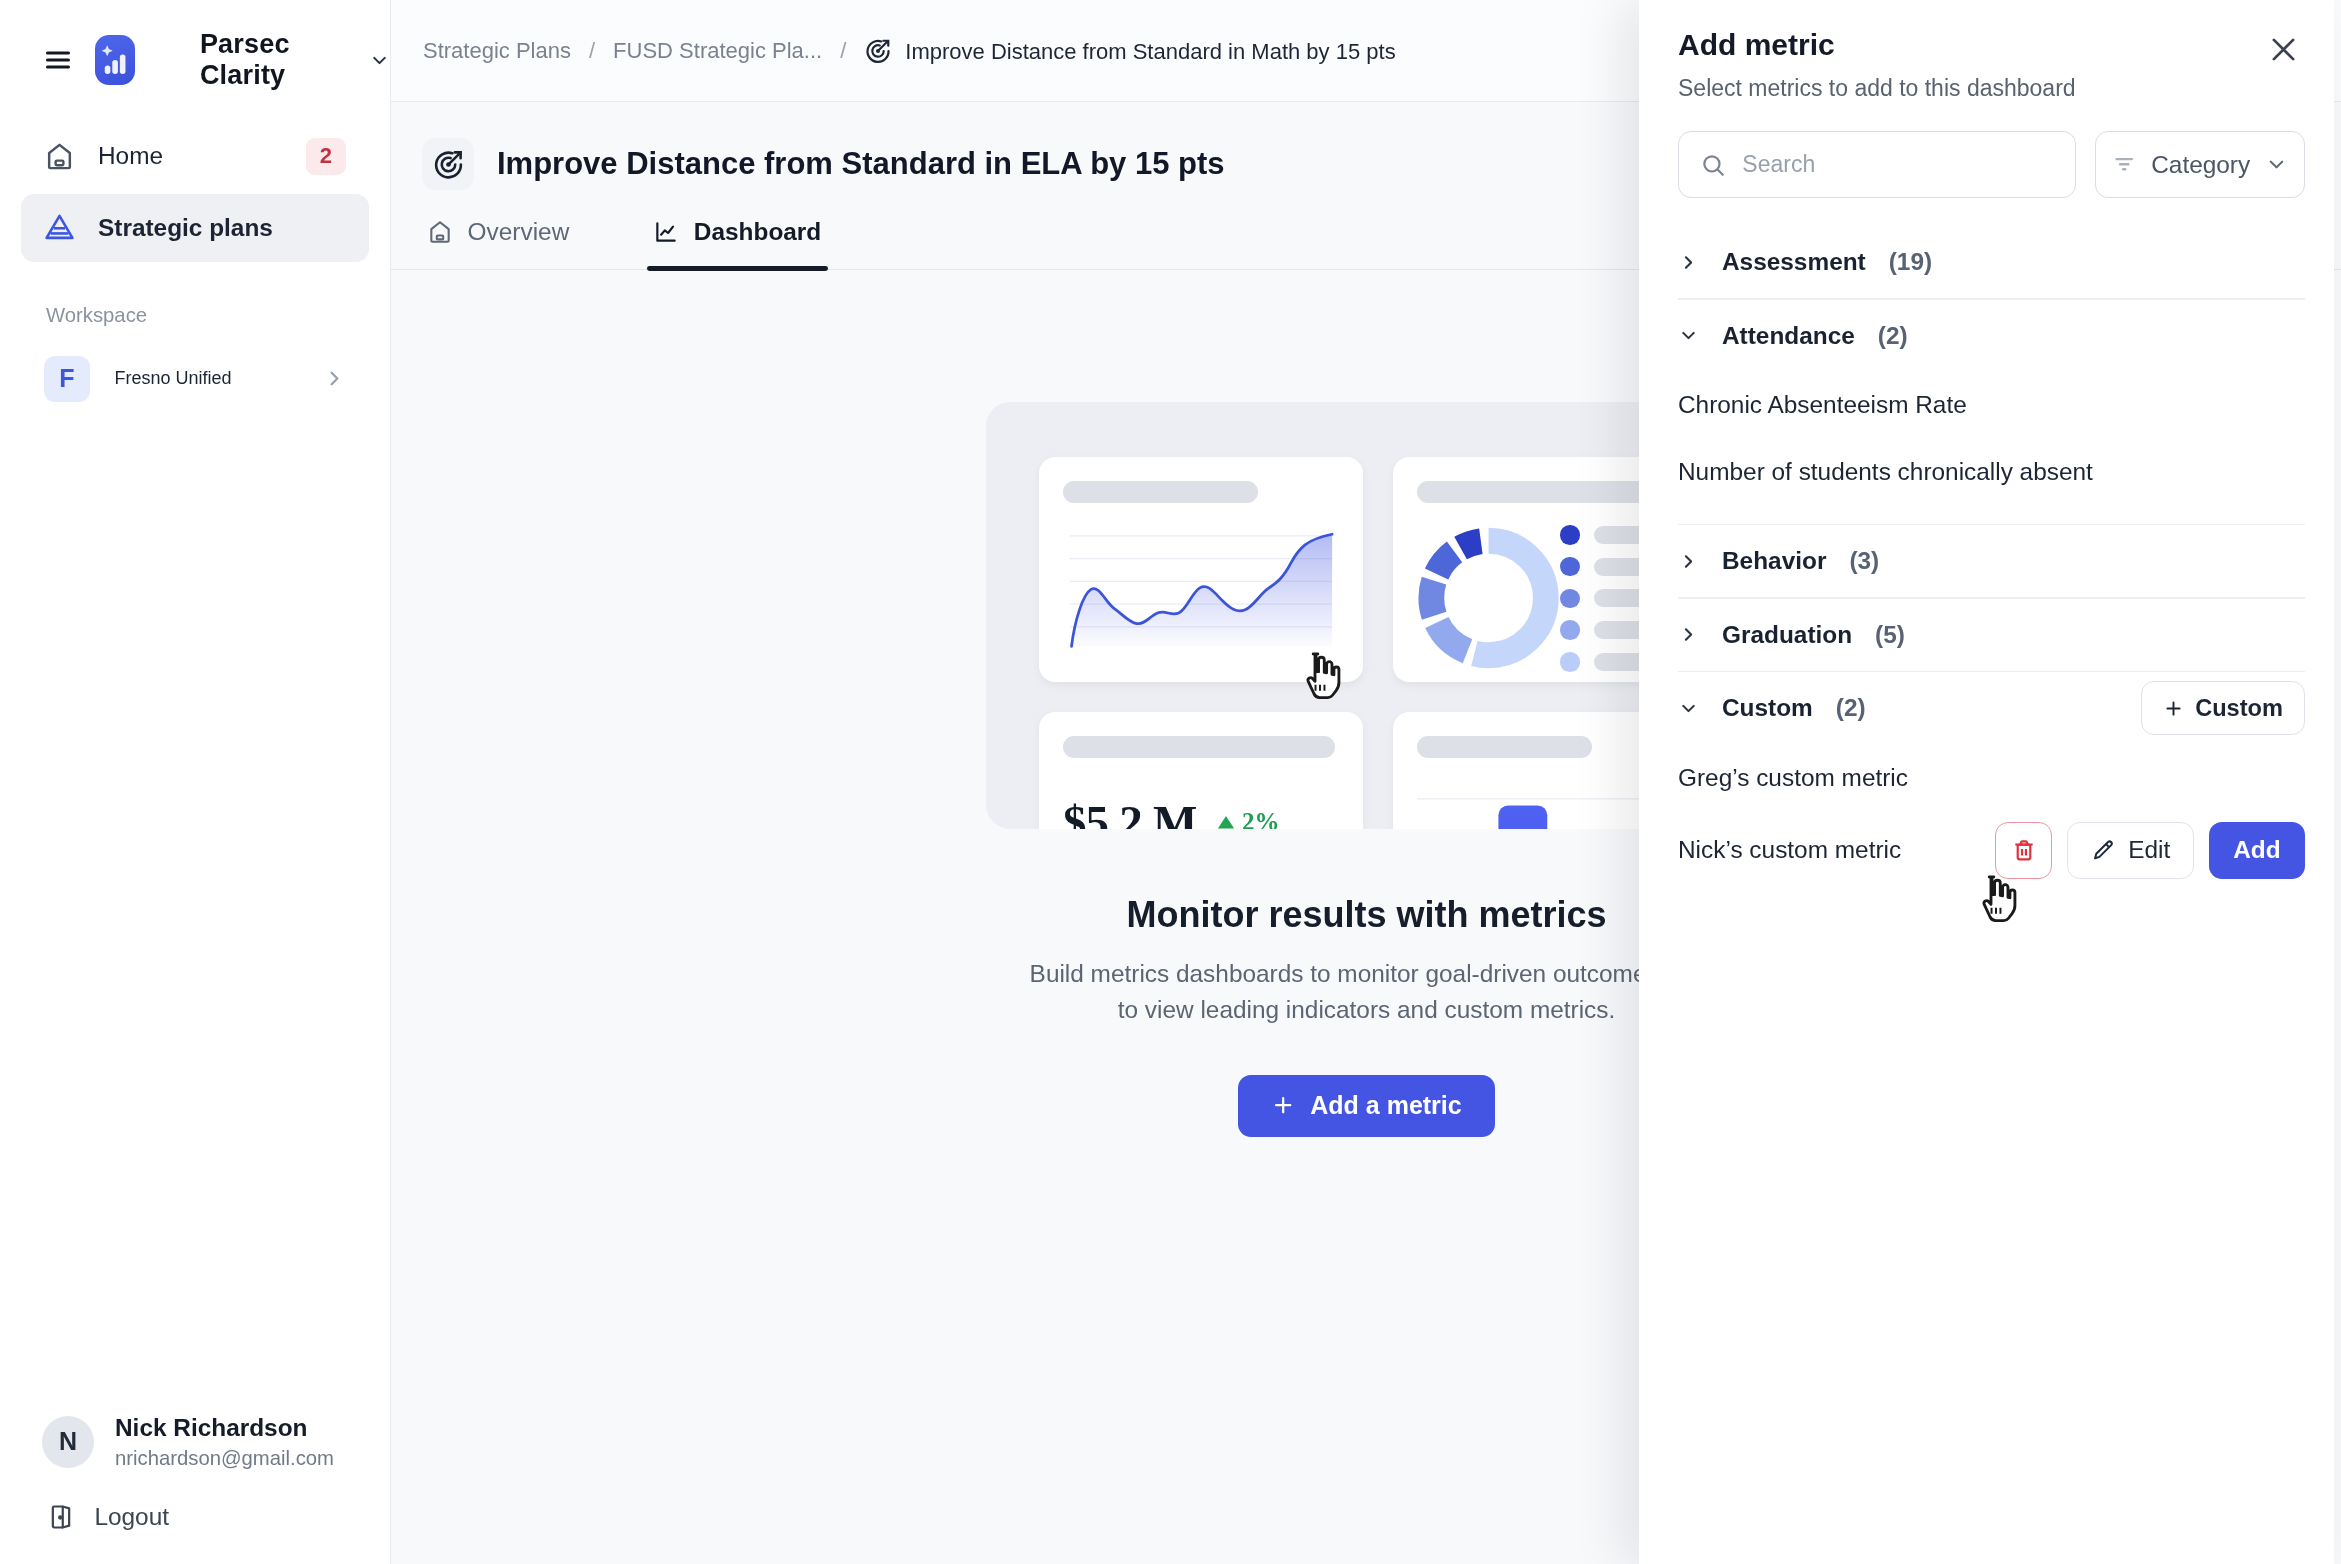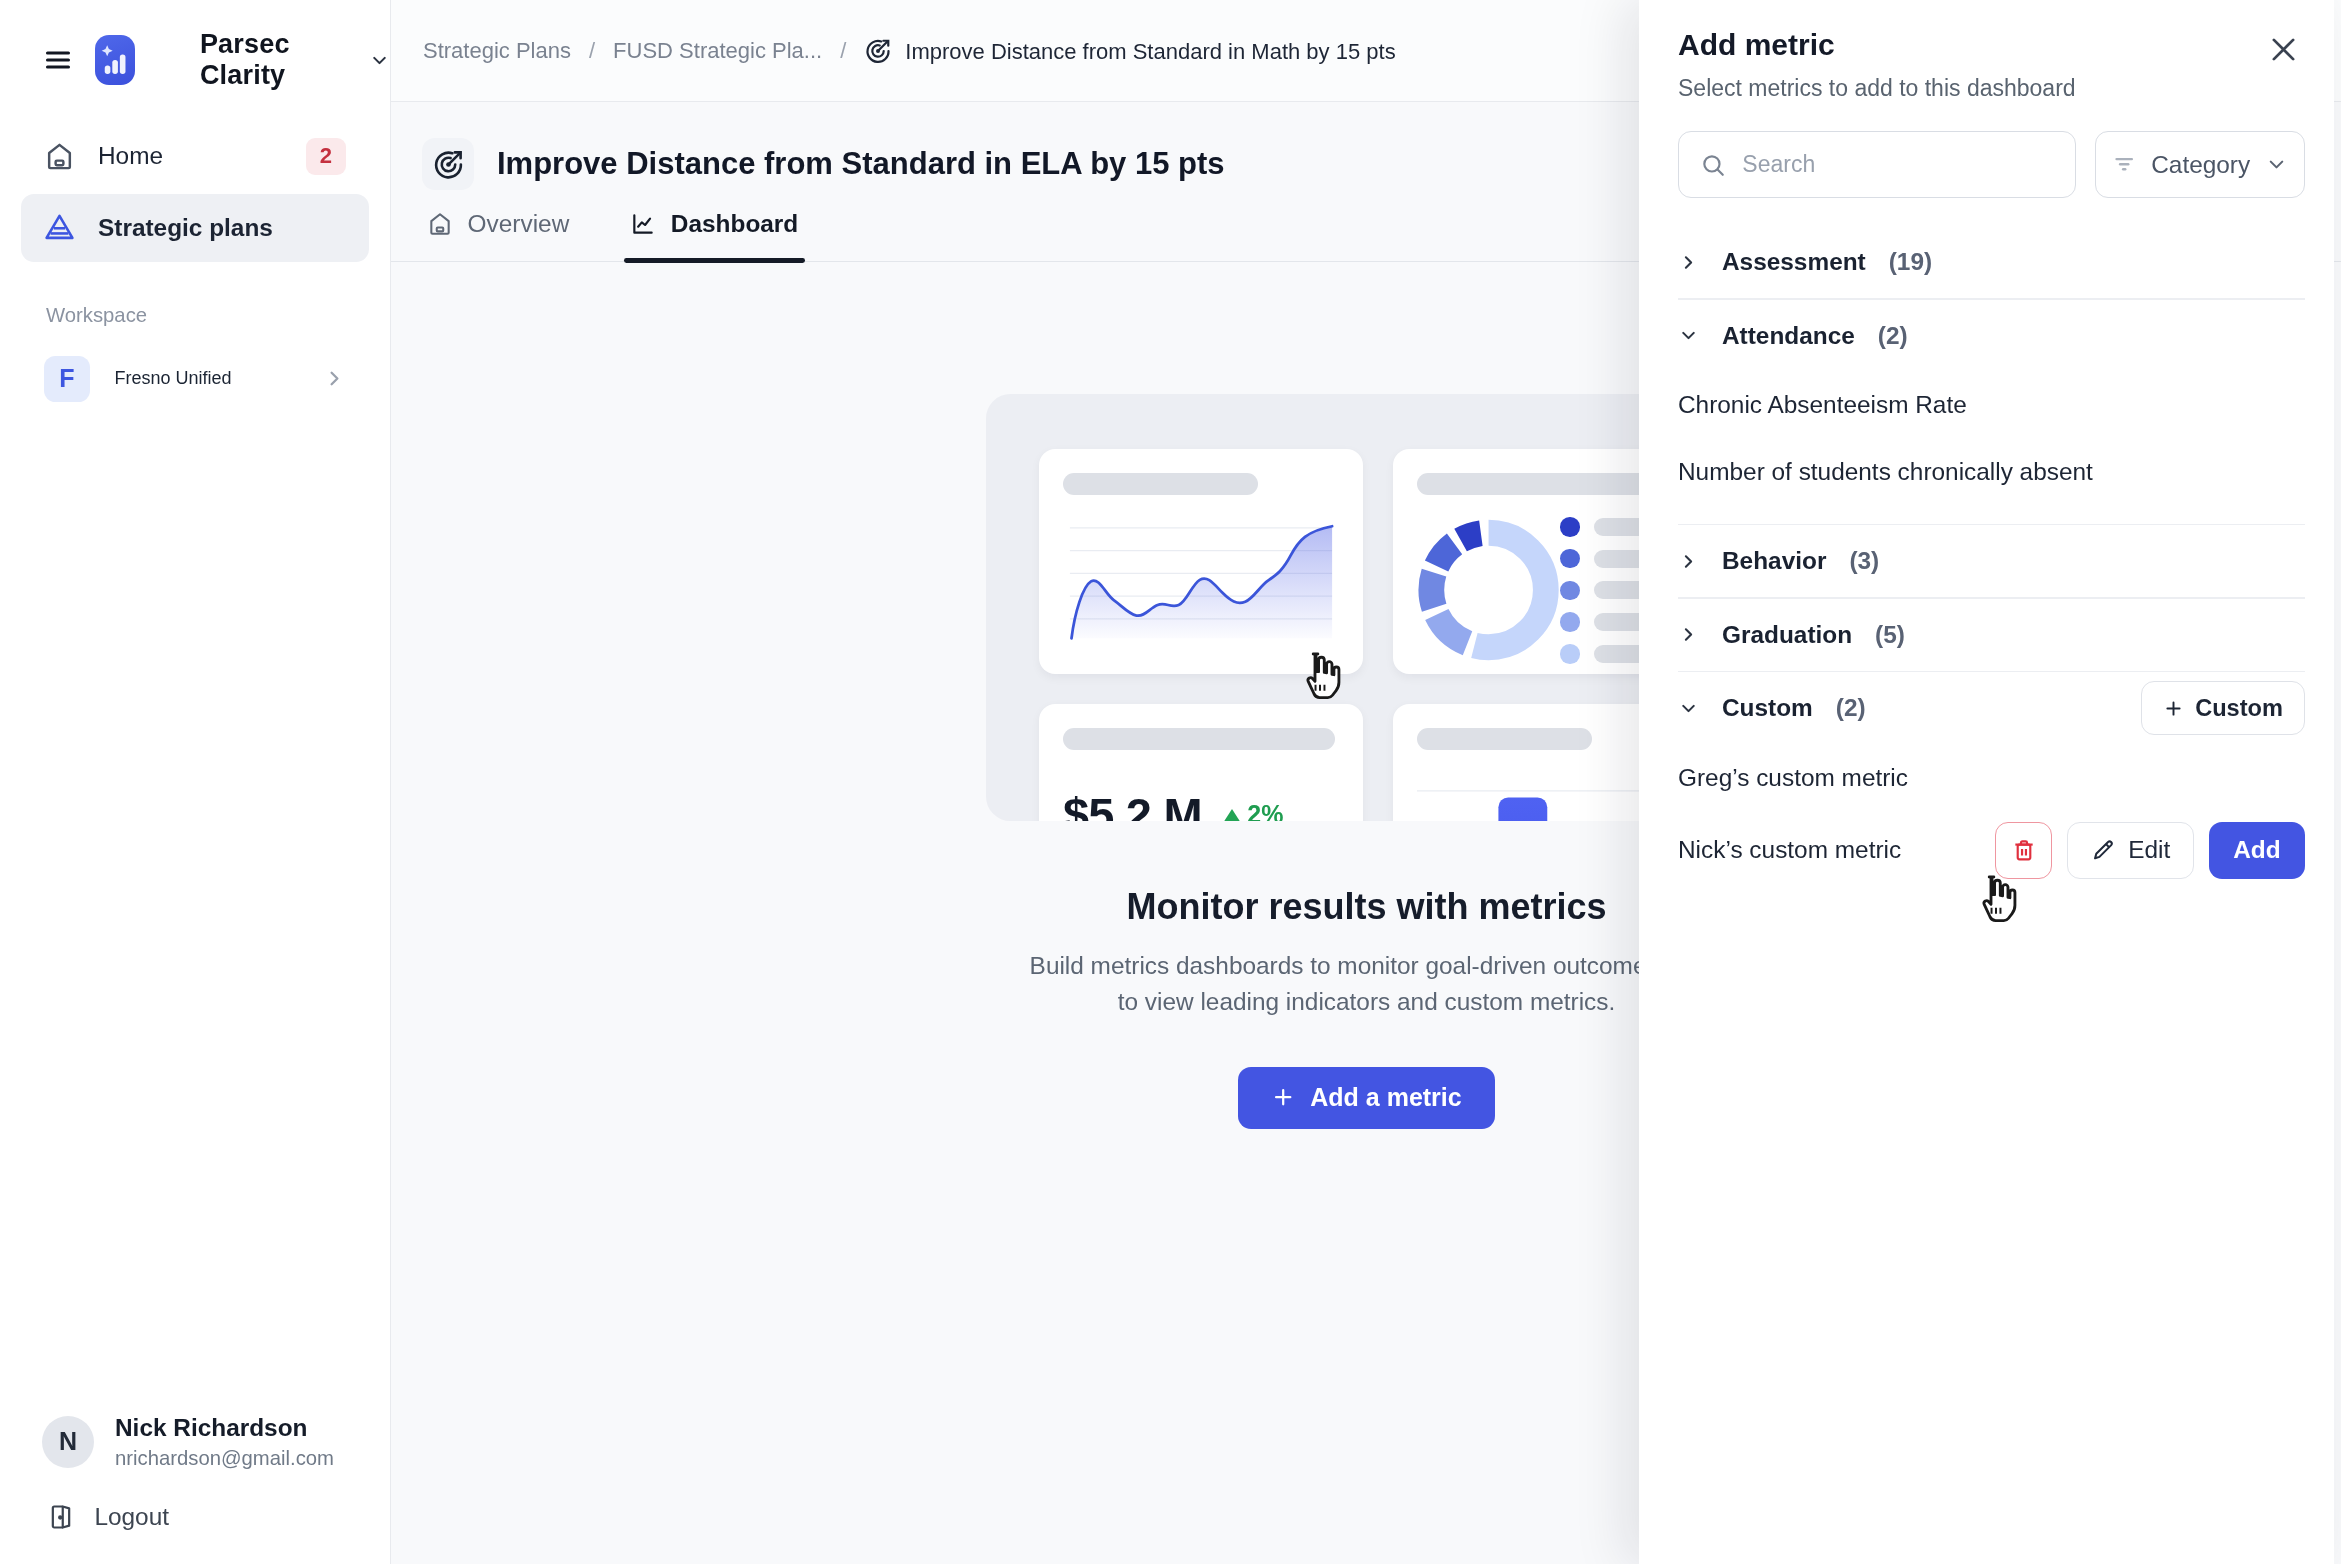--- a/index.html
+++ b/index.html
@@ -60,37 +60,38 @@
   }
   .crumb { color:#7a8290; cursor:pointer; white-space:nowrap; }
   .crumb-sep { color:#9aa1ad; }
   .crumb-current { display:flex; align-items:flex-end; gap:13px; color:#1e2636; font-weight:500; }
   .title-row { display:flex; align-items:center; gap:23px; padding:36px 0 0 31px; }
   .title-icon-box {
     width:52px; height:52px; border-radius:13px; background:#f1f3f7;
     display:flex; align-items:center; justify-content:center; color:#1a2230;
   }
   .page-title { font-size:31px; font-weight:700; color:#121827; }
-  .tabs { display:flex; gap:61px; padding-left:36px; margin-top:20px; border-bottom:1.6px solid #e3e6eb; }
+  .tabs { display:flex; gap:84px; padding-left:36px; margin-top:28px; border-bottom:1.6px solid #e3e6eb; }
   .tab { display:flex; align-items:center; gap:14.6px; padding-bottom:23px; position:relative; font-size:24.4px; color:#5f6876; cursor:pointer; }
   .tab.active { color:#141a26; font-weight:700; }
   .tab.active::after {
     content:""; position:absolute; left:-6.5px; right:-6.5px; bottom:-1.6px; height:4.9px;
     background:#151b27; border-radius:2.4px;
   }
 
   
   .illustration {
     width:762px; height:427px; margin:132px auto 0; background:#eceef3; border-radius:24.4px;
     overflow:hidden; padding:55px 53px; display:grid; grid-template-columns:324px 324px;
     column-gap:30px; row-gap:30px;
   }
   .mini-card {
     width:324px; height:225px; background:#fff; border-radius:16.3px; padding:24.4px;
     box-shadow:0 3.3px 9.8px rgba(18,25,45,.05);
+    font-family:Liberation Serif, serif;
   }
   .pill { height:22px; border-radius:11.4px; background:#dde0e6; }
   .donut-wrap { display:flex; align-items:center; margin-top:21px; }
   .legend { margin-left:auto; display:flex; flex-direction:column; gap:12.2px; }
   .legend-row { display:flex; align-items:center; gap:14.6px; }
   .legend-dot { width:19.5px; height:19.5px; border-radius:50%; }
   .legend-pill { width:98px; height:18px; border-radius:9px; background:#dde0e6; }
   .metric-line { display:flex; align-items:center; gap:21px; margin-top:37px; }
   .metric-value { font-size:47px; font-weight:800; color:#131a28; letter-spacing:-0.8px; }
   .metric-delta { display:flex; align-items:center; gap:6.5px; font-size:25px; font-weight:700; color:#1f9d50; }

